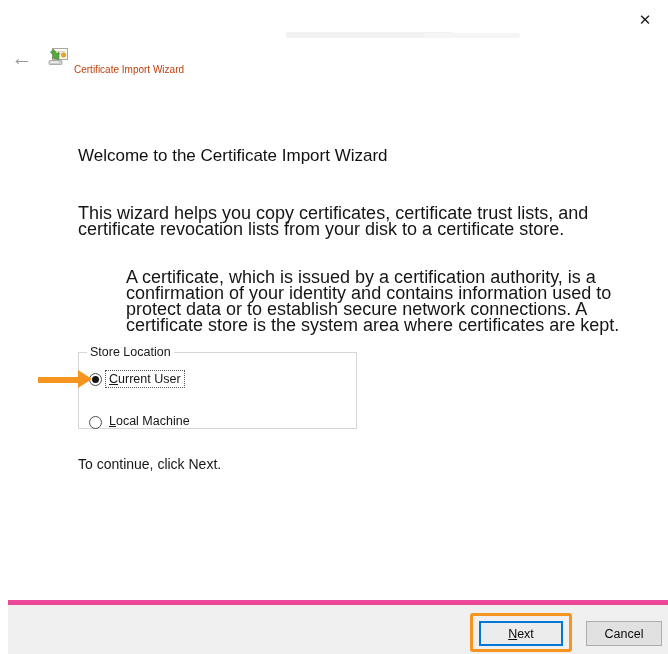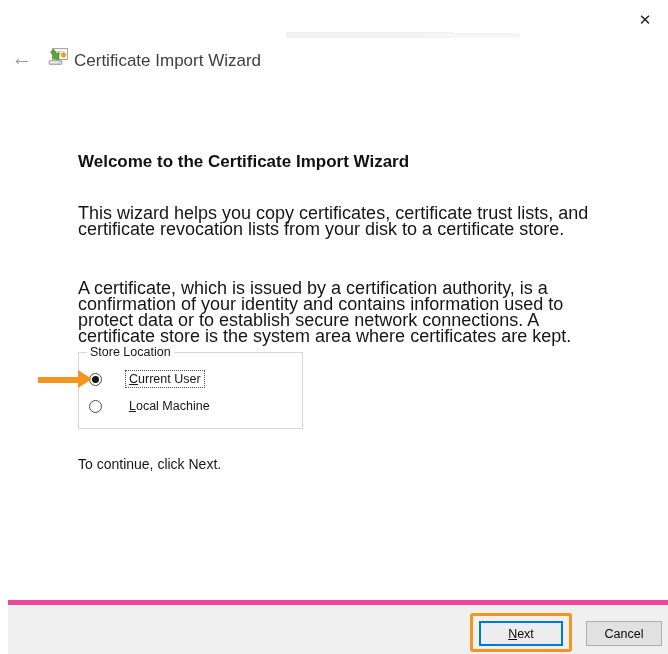--- a/index.html
+++ b/index.html
@@ -33,59 +33,59 @@
   .artifact-b{position:absolute;left:424px;top:33px;width:96px;height:5px;background:#f5f5f5;border-radius:2px;}
   
   .back-arrow{
     position:absolute;left:8px;top:46px;
     width:28px;height:24px;
     display:flex;align-items:center;justify-content:center;
     font-size:21px;color:#9a9a9a;
   }
   .cert-icon{position:absolute;left:48px;top:46px;width:21px;height:21px;}
   .win-title{
-    position:absolute;left:74px;top:51px;
-    font-size:17px;color:#404040;
+    position:absolute;left:74px;top:64px;
+    font-size:10px;color:#c2410c;
   }
   
   .heading{
-    position:absolute;left:78px;top:152px;
-    font-size:17px;font-weight:bold;color:#111;
+    position:absolute;left:78px;top:146px;
+    font-size:17px;font-weight:normal;color:#111;
   }
   .para{
     position:absolute;left:78px;
     width:540px;
     font-size:18px;line-height:16px;color:#161616;
   }
   .para1{top:205px;}
-  .para2{top:280px;}
+  .para2{top:269px;margin-left:48px;}
   .groupbox{
     position:absolute;left:78px;top:352px;
-    width:225px;height:77px;
+    width:279px;height:77px;
     border:1px solid #d6d6d6;
   }
   .groupbox-legend{
     position:absolute;left:8px;top:-8px;
     background:#fff;padding:0 3px;
     font-size:12.5px;color:#161616;
   }
   .radio-row{
     position:absolute;left:10px;
     display:flex;align-items:center;gap:4px;
     font-size:12.5px;color:#161616;
   }
   .radio-row.row1{top:18px;}
-  .radio-row.row2{top:45px;}
+  .radio-row.row2{top:60px;align-items:flex-end;}
   .radio-circle{
     width:13px;height:13px;border:1px solid #4d4d4d;border-radius:50%;
     background:#fff;display:flex;align-items:center;justify-content:center;
     flex:0 0 auto;
   }
   .radio-dot{width:7px;height:7px;border-radius:50%;background:#151515;}
-  .radio-label{padding:1px 3px;margin-left:20px;}
+  .radio-label{padding:1px 3px;}
   .radio-label.focused{outline:1px dotted #555;}
   .accel{text-decoration:underline;}
   
   .pointer-arrow{position:absolute;left:38px;top:370px;width:54px;height:19px;}
   .pointer-shaft{
     position:absolute;left:0;top:7px;width:42px;height:6px;
     background:var(--annotation-orange);
   }
   .pointer-head{
     position:absolute;left:40px;top:0;

